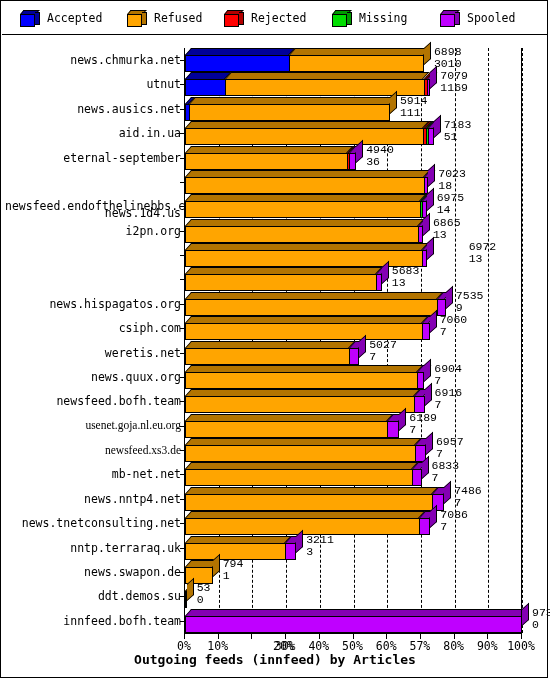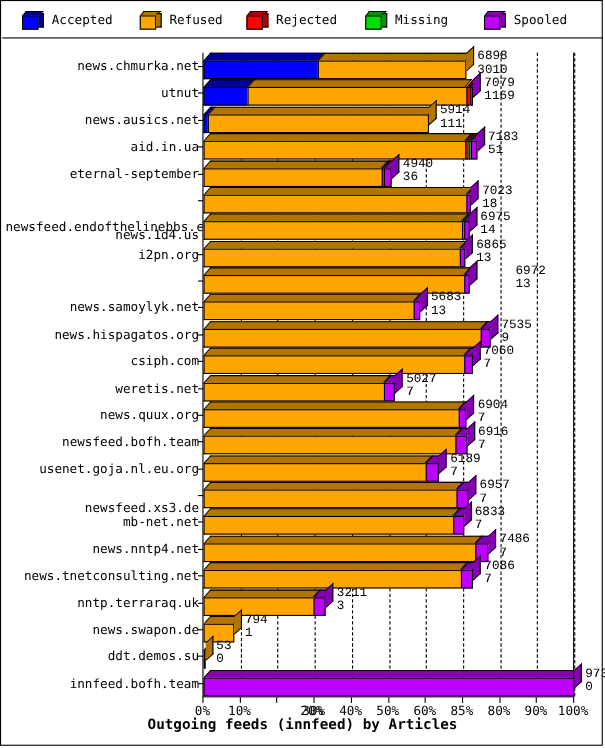--- a/index.html
+++ b/index.html
@@ -332,21 +332,20 @@
           <div class="seg" style="left: 0px; width: 236.574px; background: rgb(255, 165, 0);"></div>
           <div class="seg last" style="left: 236.574px; width: 5.055px; background: rgb(191, 0, 255);"></div>
           <div class="capside" style="left: 241.629px; top: -7px; height: 17px; background: rgb(132, 0, 179);"></div>
         </div>
         <div class="vals" style="left: 251.629px; top: -2px; margin-left: 32px;">
           <span>6972</span>
           <span>13</span>
         </div>
       </div>
       <div class="row" style="top: 219px; height: 24.375px;">
-        <div class="ylabel" style="top: 5.1875px;">news.samoylyk.net</div>
         <div class="tick" style="top: 12px;"></div>
         <div class="bar3d" style="left: 0px; top: 7px; height: 17px;">
           <div class="captop" style="left: 0px; width: 191.079px; top: -7px; background: rgb(179, 116, 0);"></div>
           <div class="captop" style="left: 191.079px; width: 5.729px; top: -7px; background: rgb(132, 0, 179);"></div>
           <div class="seg" style="left: 0px; width: 191.079px; background: rgb(255, 165, 0);"></div>
           <div class="seg last" style="left: 191.079px; width: 5.729px; background: rgb(191, 0, 255);"></div>
           <div class="capside" style="left: 196.808px; top: -7px; height: 17px; background: rgb(132, 0, 179);"></div>
         </div>
         <div class="vals" style="left: 206.808px; top: -2px;">
           <span>5683</span>
@@ -422,36 +421,36 @@
           <div class="seg" style="left: 0px; width: 229.497px; background: rgb(255, 165, 0);"></div>
           <div class="seg last" style="left: 229.497px; width: 10.11px; background: rgb(191, 0, 255);"></div>
           <div class="capside" style="left: 239.607px; top: -7px; height: 17px; background: rgb(132, 0, 179);"></div>
         </div>
         <div class="vals" style="left: 249.607px; top: -2px;">
           <span>6916</span>
           <span>7</span>
         </div>
       </div>
       <div class="row" style="top: 366px; height: 24.375px;">
-        <div class="ylabel" style="top: 5.1875px;">usenet.goja.nl.eu.org</div>
+        <div class="ylabel" style="top: 5.1875px; font-family: Liberation Serif, serif;">usenet.goja.nl.eu.org</div>
         <div class="tick" style="top: 12px;"></div>
         <div class="bar3d" style="left: 0px; top: 7px; height: 17px;">
           <div class="captop" style="left: 0px; width: 202.2px; top: -7px; background: rgb(179, 116, 0);"></div>
           <div class="captop" style="left: 202.2px; width: 12.132px; top: -7px; background: rgb(132, 0, 179);"></div>
           <div class="seg" style="left: 0px; width: 202.2px; background: rgb(255, 165, 0);"></div>
           <div class="seg last" style="left: 202.2px; width: 12.132px; background: rgb(191, 0, 255);"></div>
           <div class="capside" style="left: 214.332px; top: -7px; height: 17px; background: rgb(132, 0, 179);"></div>
         </div>
         <div class="vals" style="left: 224.332px; top: -2px;">
           <span>6189</span>
           <span>7</span>
         </div>
       </div>
       <div class="row" style="top: 390px; height: 24.375px;">
-        <div class="ylabel" style="top: 16px;">newsfeed.xs3.de</div>
+        <div class="ylabel" style="top: 6px; font-family: Liberation Serif, serif;">newsfeed.xs3.de</div>
         <div class="tick" style="top: 12px;"></div>
         <div class="bar3d" style="left: 0px; top: 7px; height: 17px;">
           <div class="captop" style="left: 0px; width: 230.171px; top: -7px; background: rgb(179, 116, 0);"></div>
           <div class="captop" style="left: 230.171px; width: 10.784px; top: -7px; background: rgb(132, 0, 179);"></div>
           <div class="seg" style="left: 0px; width: 230.171px; background: rgb(255, 165, 0);"></div>
           <div class="seg last" style="left: 230.171px; width: 10.784px; background: rgb(191, 0, 255);"></div>
           <div class="capside" style="left: 240.955px; top: -7px; height: 17px; background: rgb(132, 0, 179);"></div>
         </div>
         <div class="vals" style="left: 250.955px; top: -2px;">
           <span>6957</span>
@@ -569,21 +568,21 @@
       <div class="xlab" style="left: 67.4px; margin-left: 32px;">20%</div>
       <div class="xtick" style="left: 101.1px;"></div>
       <div class="xlab" style="left: 101.1px;">30%</div>
       <div class="xtick" style="left: 134.8px;"></div>
       <div class="xlab" style="left: 134.8px;">40%</div>
       <div class="xtick" style="left: 168.5px;"></div>
       <div class="xlab" style="left: 168.5px;">50%</div>
       <div class="xtick" style="left: 202.2px;"></div>
       <div class="xlab" style="left: 202.2px;">60%</div>
       <div class="xtick" style="left: 235.9px;"></div>
-      <div class="xlab" style="left: 235.9px;">85%</div>
+      <div class="xlab" style="left: 235.9px;">57%</div>
       <div class="xtick" style="left: 269.6px;"></div>
       <div class="xlab" style="left: 269.6px;">80%</div>
       <div class="xtick" style="left: 303.3px;"></div>
       <div class="xlab" style="left: 303.3px;">90%</div>
       <div class="xtick" style="left: 337px;"></div>
       <div class="xlab" style="left: 337px;">100%</div>
     </div>
   <div id="xtitle">Outgoing feeds (innfeed) by Articles</div>
 
 </div>

